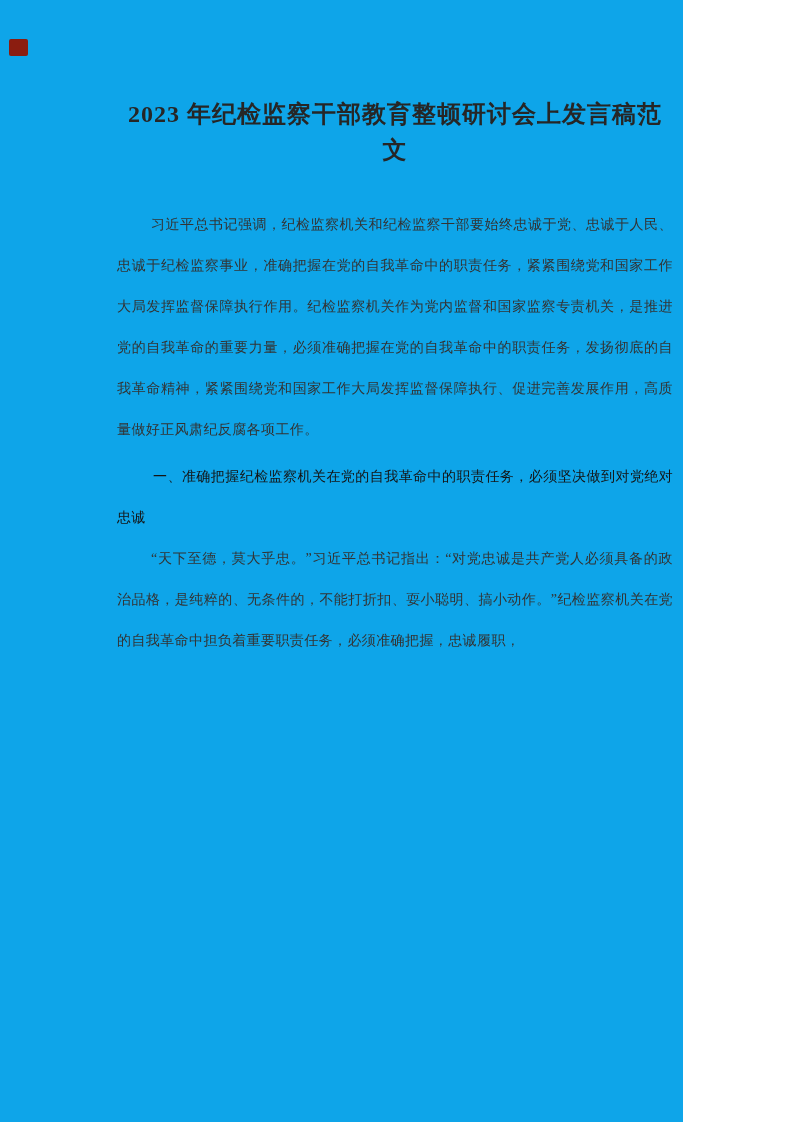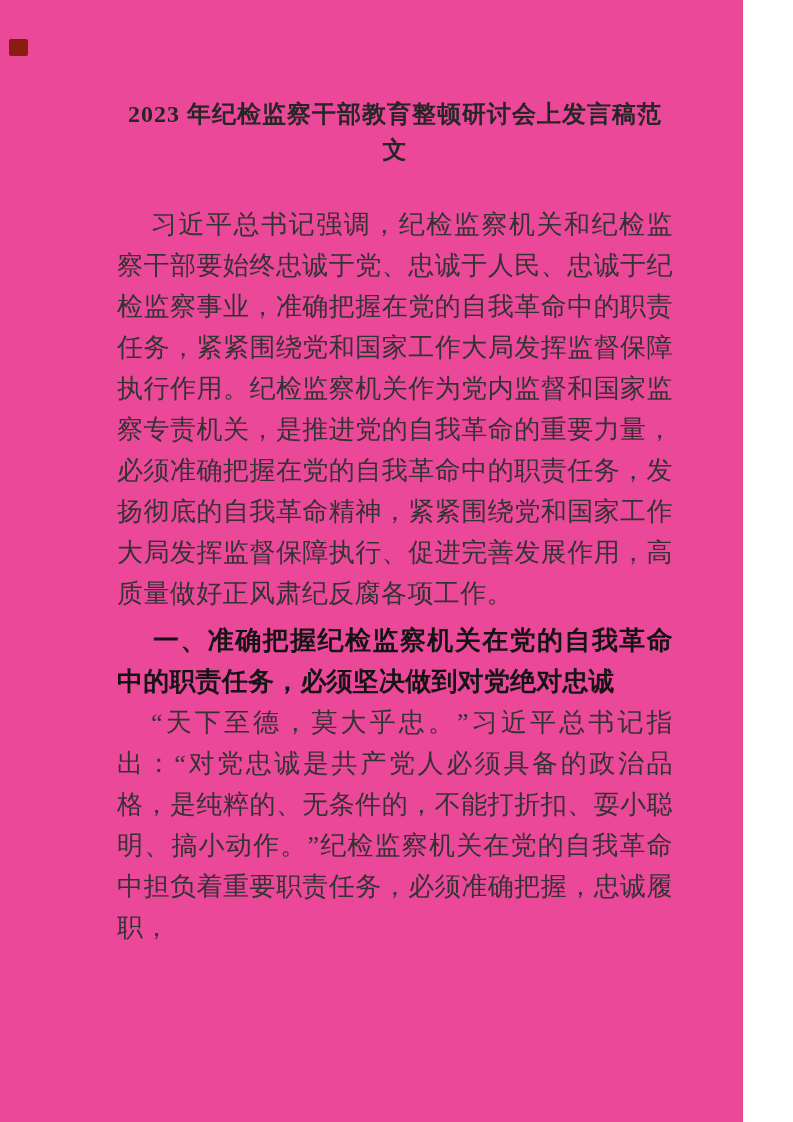--- a/index.html
+++ b/index.html
@@ -2,23 +2,23 @@
 <html><head>
 <meta charset="utf-8">
 <style>
   html, body {
     margin: 0;
     padding: 0;
     background: #ffffff;
   }
   .page {
     position: relative;
-    width: 743px;
+    width: 683px;
     height: 1122px;
-    background: #ec4899;
+    background: #0ea5e9;
     overflow: hidden;
     font-family: "Liberation Serif", "DejaVu Serif", serif;
   }
   .corner-mark {
     position: absolute;
     left: 9px;
     top: 39px;
     width: 19px;
     height: 17px;
     border-radius: 2px;
@@ -35,31 +35,31 @@
     font-size: 24px;
     line-height: 36px;
     font-weight: 600;
     letter-spacing: 1px;
     text-align: center;
     color: #262626;
     font-family: "Liberation Serif", "DejaVu Serif", serif;
   }
   .para {
     margin: 0;
-    font-size: 26px;
+    font-size: 14px;
     line-height: 41px;
     letter-spacing: 0.4px;
     text-align: justify;
     text-indent: 34px;
     color: #333333;
     word-break: break-all;
   }
   .para.heading {
     font-family: "Liberation Sans", "DejaVu Sans", sans-serif;
-    font-weight: bold;
+    font-weight: normal;
     color: #141414;
     margin-top: 6px;
     text-indent: 36px;
     letter-spacing: 0.2px;
   }
 </style>
 </head>
 <body>
 
 <div class="page">

